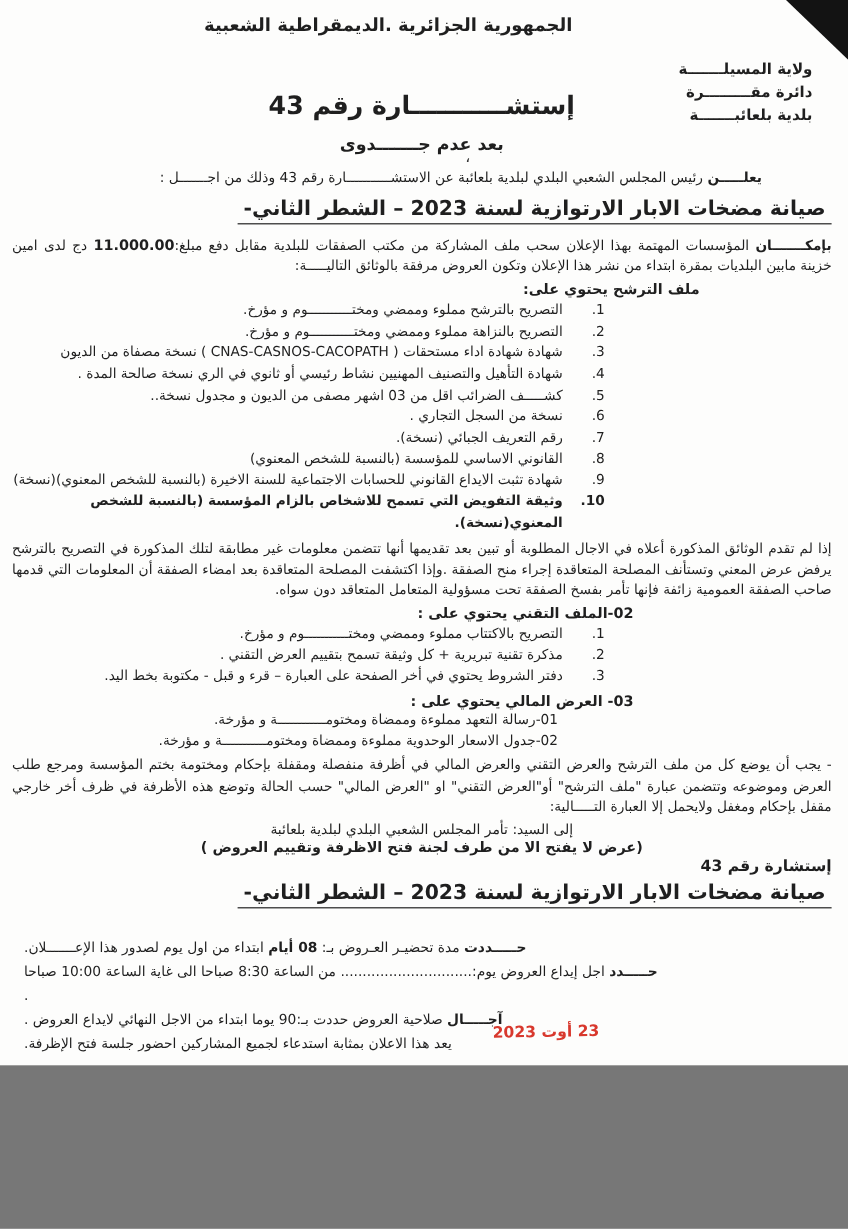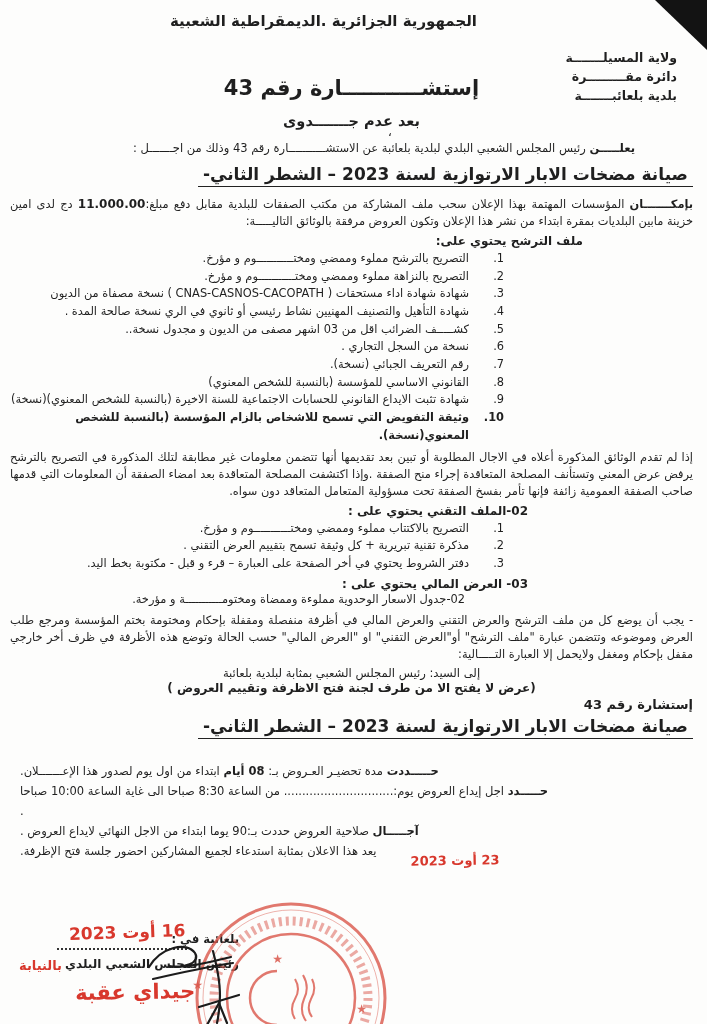--- a/index.html
+++ b/index.html
@@ -1,18 +1,18 @@
 <!DOCTYPE html>
 <html dir="rtl" lang="ar"><head>
 <meta charset="utf-8">
 <style>
   html,body{margin:0;padding:0;background:#777;}
   .page{
     position:relative;
-    width:707px;height:1024px;
+    width:707px;height:888px;
     margin:0 auto;
     background:#fdfdfc;
     overflow:hidden;
     font-family:"DejaVu Sans", sans-serif;
     color:#1f1f1f;
     direction:rtl;
   }
   .content{padding:10px 14px 0 10px;}
   .b{font-weight:700;}
 
@@ -181,26 +181,27 @@
         </div>
       <div class="li">
           <span class="num">3.</span>
           <span>دفتر الشروط يحتوي في أخر الصفحة على العبارة – قرء و قبل -  مكتوبة بخط اليد.</span>
         </div>
     </div>
 
     <div class="sub-heading" style="margin-top:4px;">03- العرض المالي يحتوي على :</div>
 
     <div>
+      <div class="fin-line">01-رسالة التعهد مملوءة وممضاة ومختومــــــــــــة و مؤرخة.</div>
       <div class="fin-line">02-جدول الاسعار الوحدوية مملوءة وممضاة ومختومـــــــــــة و مؤرخة.</div>
     </div>
 
     <div class="para" style="margin-top:3px;">- يجب أن يوضع كل من ملف الترشح والعرض التقني والعرض المالي في أظرفة منفصلة ومقفلة بإحكام ومختومة بختم المؤسسة ومرجع طلب العرض وموضوعه وتتضمن عبارة "ملف الترشح" أو"العرض التقني" او "العرض المالي" حسب الحالة وتوضع هذه الأظرفة في ظرف أخر خارجي مقفل بإحكام ومغفل  ولايحمل إلا العبارة التـــــالية:</div>
 
-    <div class="addressee">إلى السيد: رئيس المجلس الشعبي بمثابة لبلدية بلعائبة</div>
+    <div class="addressee">إلى السيد: تأمر المجلس الشعبي البلدي لبلدية بلعائبة</div>
     <div class="sealed-note">(عرض لا يفتح الا من طرف لجنة فتح الاظرفة وتقييم العروض )</div>
     <div class="consult-ref">إستشارة رقم 43</div>
 
     <div class="subject" style="margin-top:4px;">
       <span>صيانة مضخات الابار الارتوازية لسنة 2023 – الشطر الثاني-</span>
     </div>
 
     <div class="deadlines">
       <div class="dl">
         <span class="b">حـــــددت</span><span> مدة تحضيـر العـروض بـ: </span><span class="b">08 أيام</span><span>  ابتداء من اول يوم لصدور هذا الإعـــــــلان.</span>

